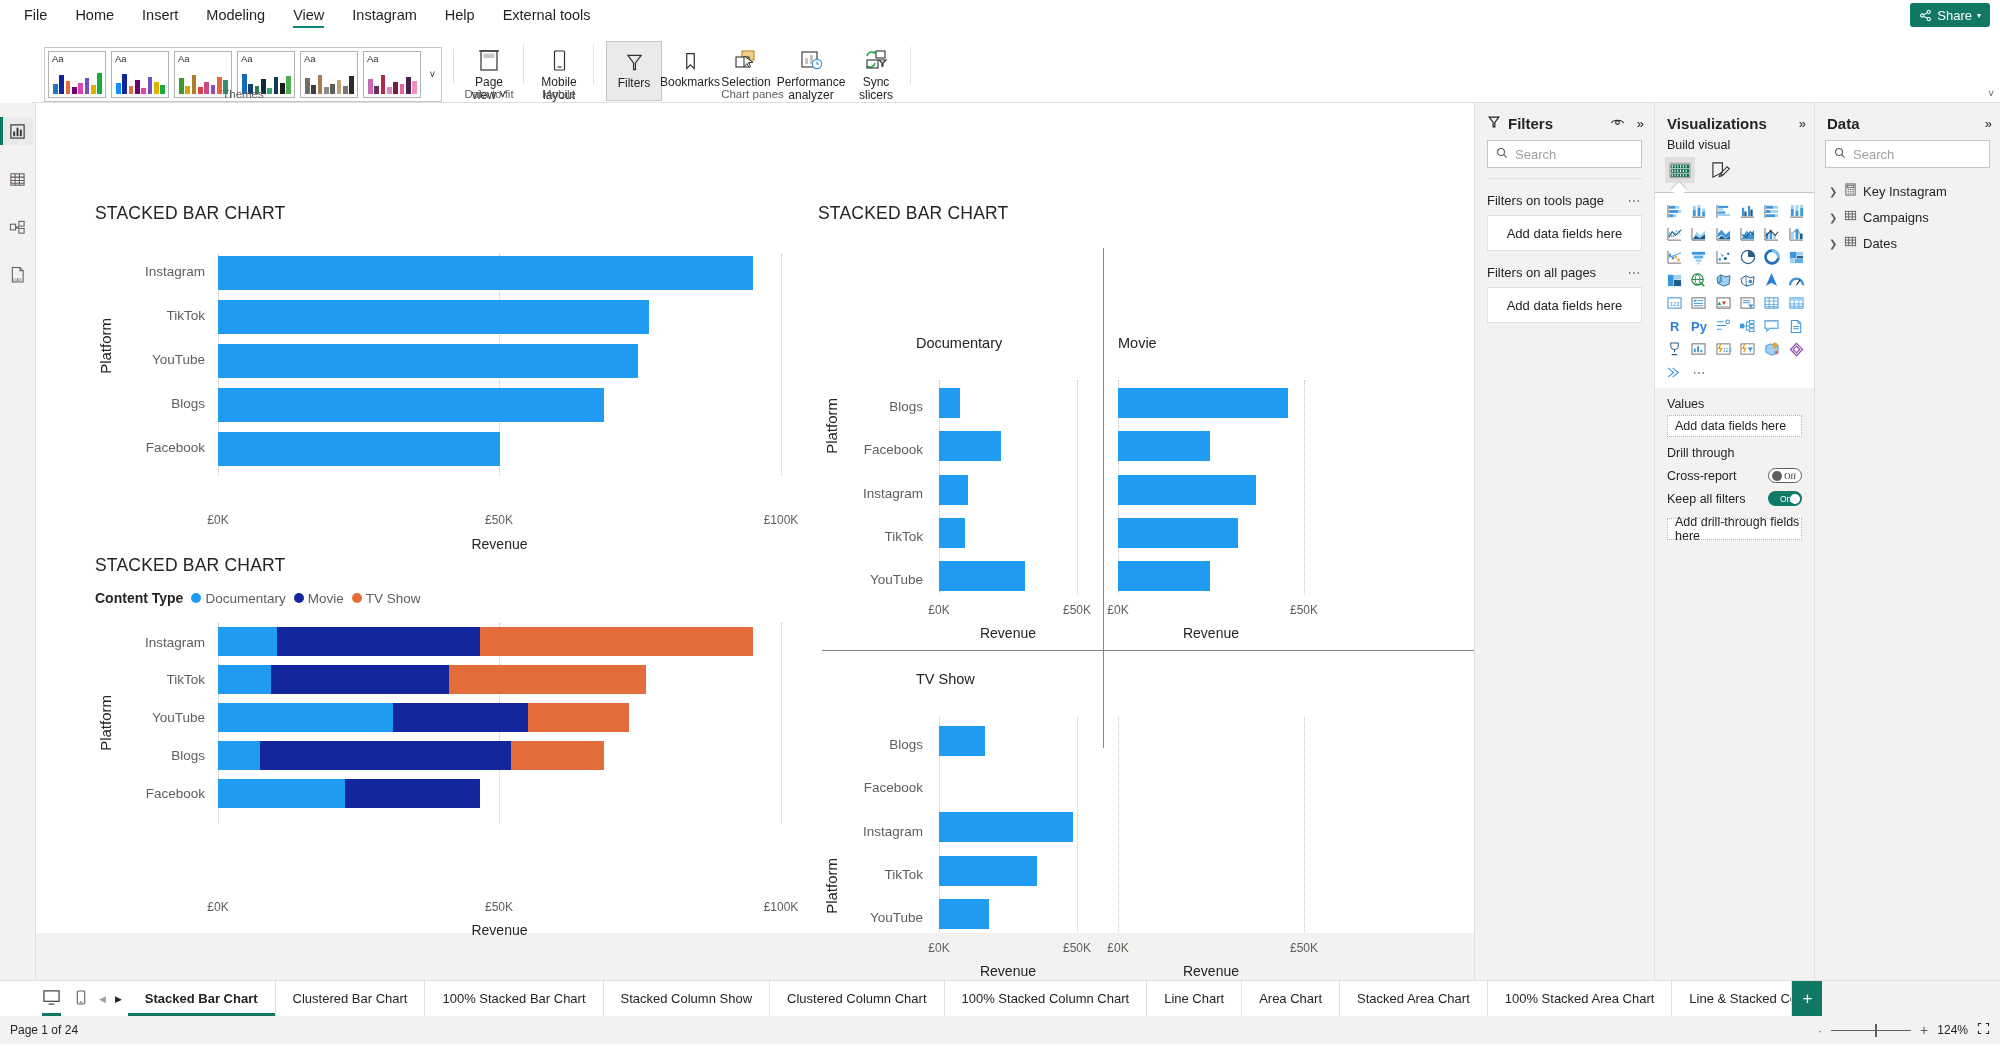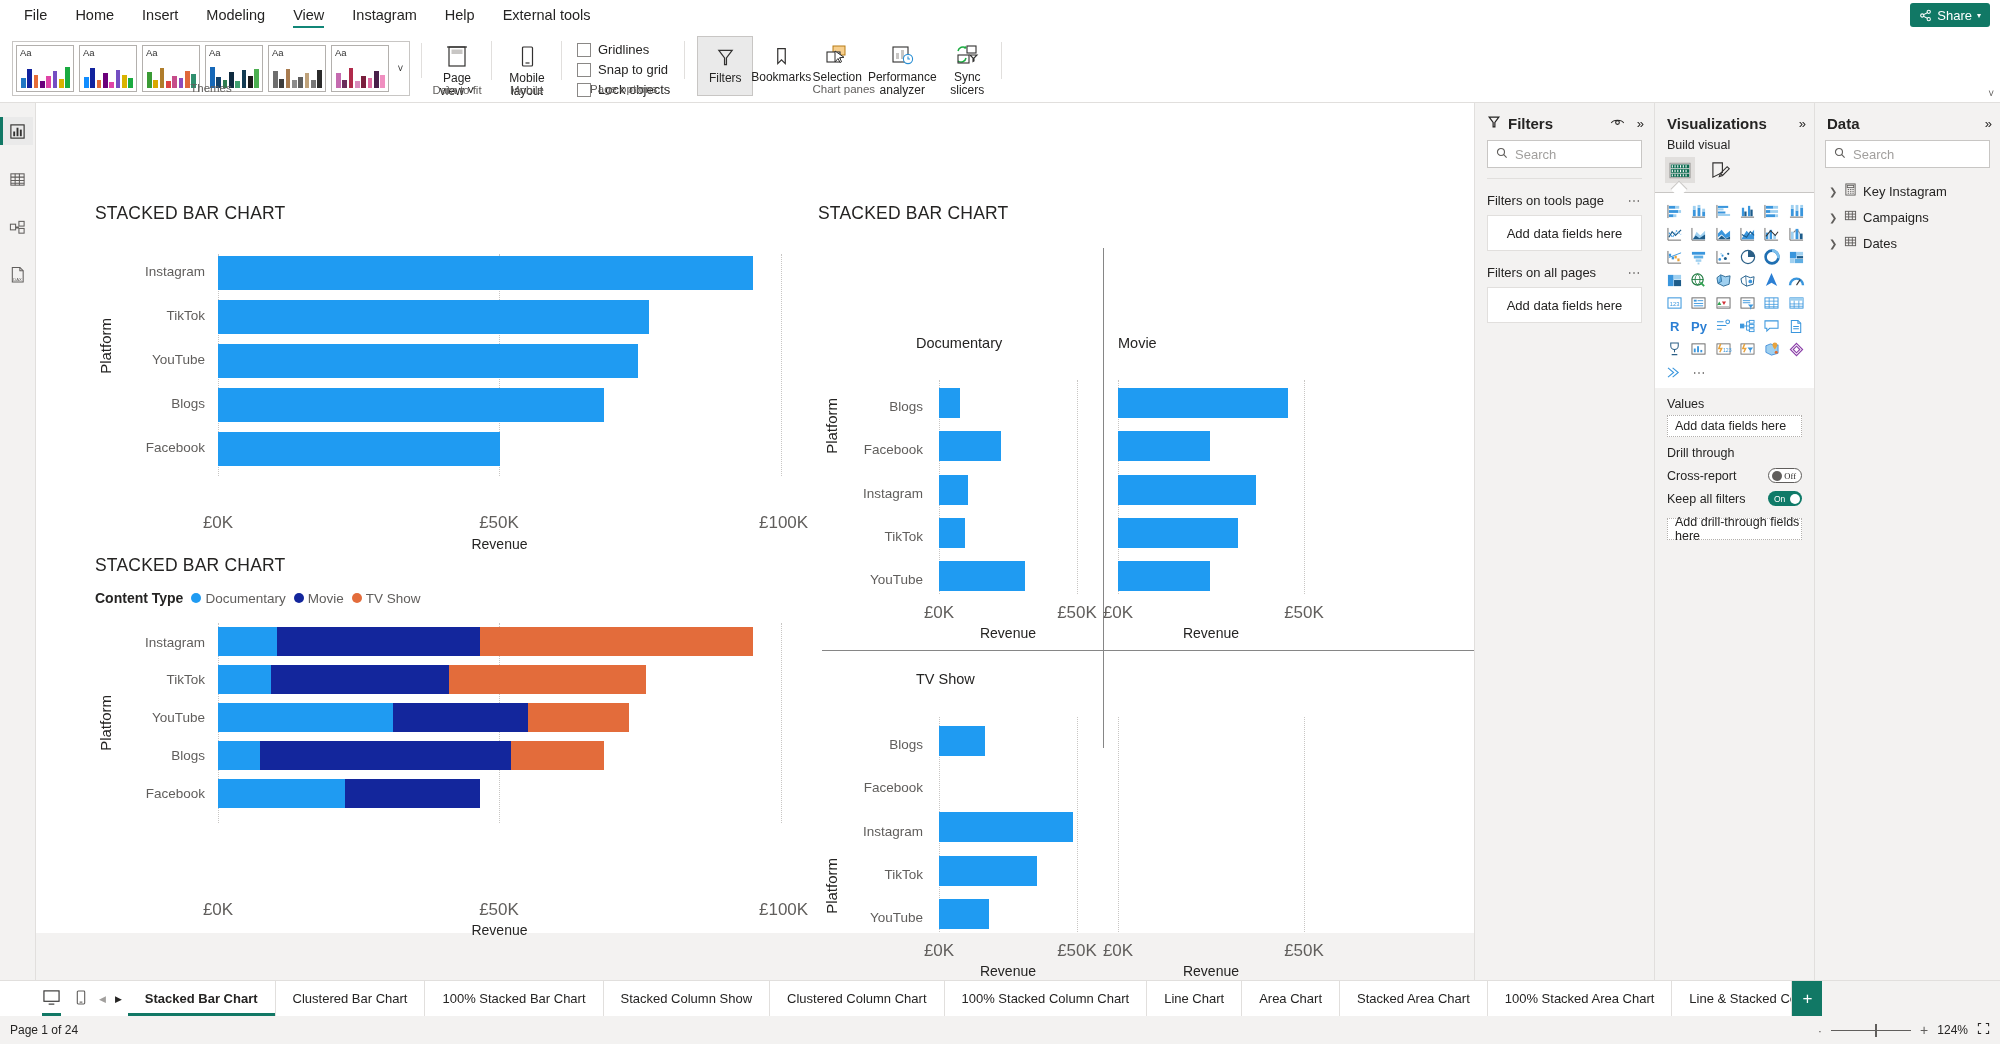--- a/index.html
+++ b/index.html
@@ -24,22 +24,23 @@
   .ribbon-tab.active::after {
     content:""; position:absolute; left:14px; right:14px; bottom:2px; height:2.5px; background:#118677;
   }
   .share-btn {
     position:absolute; right:10px; top:3px; height:24px; background:#117865; color:#fff;
     border-radius:3px; display:flex; align-items:center; gap:5px; padding:0 9px;
     font-size:13px; cursor:pointer;
   }
   .share-btn svg { display:block; }
   .ribbon-body {
-    height:73px; background:#fff; display:flex; align-items:center; position:relative;
+    height:73px; background:#fff; display:flex; align-items:flex-end; position:relative;
     border-bottom:1px solid #e1dfdd;
+    margin-left:32px;
   }
   .rgroup { display:flex; flex-direction:column; align-items:center; justify-content:flex-start;
     position:relative; padding:0 7px; }
   .rgroup-label { font-size:11.5px; color:#605e5c; position:absolute; bottom:2px; left:0; right:0; text-align:center; }
   .rgroup .sep { position:absolute; right:0; top:6px; bottom:18px; width:1px; background:#e1dfdd; }
 
   
   .themes { display:flex; align-items:center; padding:4px 6px 0 8px; }
   .theme-box {
     width:58px; height:47px; border:1px solid #b3b0ad; background:#fff; margin-right:5px;
@@ -76,21 +77,21 @@
   .rail-item.active { background:#eaeaea; }
   .rail-item.active::before { content:""; position:absolute; left:-3px; top:0; bottom:0; width:3px; background:#117865; }
 
   .canvas-wrap { flex:1; background:#f3f2f1; position:relative; overflow:hidden; }
   .report-page { position:absolute; left:-3px; top:0; width:1453px; height:830px; background:#fff; }
 
   
   .visual { position:absolute; }
   .vtitle { font-size:17.5px; color:#252423; letter-spacing:.2px; }
   .axis-title { font-size:14px; color:#252423; }
-  .tick { font-size:17px; color:#605e5c; }
+  .tick { font-size:12px; color:#605e5c; }
   .catlabel { font-size:13.5px; color:#605e5c; }
   .yaxis-name {
     font-size:15px; color:#252423; writing-mode:vertical-rl; transform:rotate(180deg);
     white-space:nowrap;
   }
   .gridline { position:absolute; width:0; border-left:1px dotted #c8c6c4; }
   .bar { position:absolute; background:#1f9bf2; }
   .seg { position:absolute; }
   .smtitle { font-size:14.5px; color:#252423; }
   .legend-row { display:flex; align-items:center; gap:8px; }
@@ -137,21 +138,21 @@
   .toggle-row { display:flex; align-items:center; padding:4px 0; font-size:12.5px; color:#252423; }
   .tgl { margin-left:auto; width:34px; height:15px; border-radius:9px; display:flex; align-items:center;
          position:relative; cursor:pointer; }
   .tgl.off { background:#fff; border:1px solid #605e5c; justify-content:flex-start; }
   .tgl.on  { background:#0f7a68; justify-content:flex-end; }
   .tgl .knob { width:10px; height:10px; border-radius:50%; margin:0 2.5px; }
   .tgl.off .knob { background:#605e5c; }
   .tgl.on .knob { background:#fff; }
   .tgl .tlbl { position:absolute; font-size:8.5px; }
   .tgl.off .tlbl { right:5px; color:#252423;font-family:Liberation Serif, serif; }
-  .tgl.on .tlbl { left:6px; color:#fff; }
+  .tgl.on .tlbl { left:12px; color:#fff; }
   .data-pane { width:186px; }
   .tree-item { display:flex; align-items:center; gap:6px; font-size:13px; color:#252423; padding:5px 0 5px 4px; cursor:pointer; }
   .chev { font-size:10px; color:#605e5c; width:9px; }
 
   
   .tabstrip { height:36px; background:#f3f2f1; display:flex; align-items:stretch;
     border-top:1px solid #e1dfdd; position:relative; }
   .view-icons { display:flex; align-items:center; gap:14px; padding:0 12px 0 42px; background:#fff; }
   .view-ic { position:relative; cursor:pointer; }
   .view-ic.active::after { content:""; position:absolute; left:0; right:0; bottom:-7px; height:2.5px; background:#117865; }
@@ -311,38 +312,20 @@
             <path d="M6.5 18 h4"></path>
         </svg>
       </span>
       <span>Mobile</span>
       <span>layout</span>
     </div>
     <div class="rgroup-label">Mobile</div>
     <span class="sep"></span>
   </div>
 
-  <div class="rgroup" style="min-width:110px;">
-    <div class="checks">
-      <label class="chk">
-        <span class="bx"></span>
-        <span>Gridlines</span>
-      </label>
-      <label class="chk">
-        <span class="bx"></span>
-        <span>Snap to grid</span>
-      </label>
-      <label class="chk">
-        <span class="bx"></span>
-        <span>Lock objects</span>
-      </label>
-    </div>
-    <div class="rgroup-label">Page options</div>
-    <span class="sep"></span>
-  </div>
 
   <div class="rgroup" style="padding-left:12px;">
     <div class="panegroup">
       <div class="bigbtn sel" style="height:60px;">
         <span class="ic">
           <svg width="19" height="22" viewBox="0 0 20 22" fill="none" stroke="#323130" stroke-width="1.3">
             <path d="M3 3 h14 L11 11 v7 L9 18 v-7 Z"></path>
           </svg>
         </span>
         <span>Filters</span>

